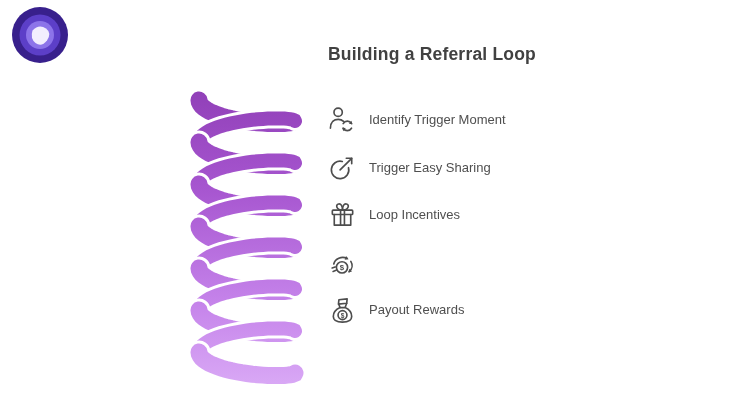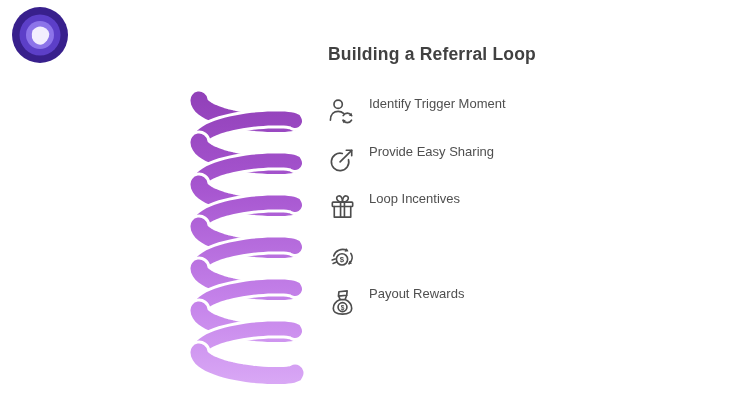--- a/index.html
+++ b/index.html
@@ -7,21 +7,21 @@
   .canvas{position:relative;width:740px;height:420px;background:var(--background,#fff);overflow:hidden;}
 
   .logo{position:absolute;left:12px;top:7px;width:56px;height:56px;}
 
   .title{position:absolute;left:328px;top:44px;font-size:17.5px;font-weight:bold;
          color:var(--title-color,#414141);letter-spacing:.2px;white-space:nowrap;}
 
   .spiral{position:absolute;left:185px;top:78px;width:135px;height:320px;}
 
   .steps{position:absolute;left:327px;top:96px;display:flex;flex-direction:column;}
-  .step{height:47.5px;display:flex;}
+  .step{height:47.5px;display:flex;align-items:center;}
   .step .icon{width:31px;height:31px;flex:0 0 31px;margin-right:11px;display:flex;
               align-items:center;justify-content:center;}
   .step .label{font-size:13px;color:var(--label-color,#4f4f4f);white-space:nowrap;}
 
   
   .ic{stroke:var(--icon-color,#4d4d4d);fill:none;stroke-width:1.7;
       stroke-linecap:round;stroke-linejoin:round;}
   .icf{fill:var(--icon-color,#4d4d4d);stroke:none;}
   .ictxt{fill:var(--icon-color,#4d4d4d);stroke:none;
          font-family:"Liberation Sans",sans-serif;font-weight:bold;}
@@ -97,21 +97,21 @@
     </div>
 
     <div class="step">
       <span class="icon">
         <svg viewBox="0 0 32 32" width="31" height="31">
           <path class="ic" d="M22.2,16.2 A9,9 0 1 1 15.8,9.8"></path>
           <path class="ic" d="M13.5,18.5 L25.5,6.5"></path>
           <path class="ic" d="M25.5,6.5 L19.9,6.5 M25.5,6.5 L25.5,12.1"></path>
         </svg>
       </span>
-      <span class="label">Provide Easy Sharing</span>
+      <span class="label">Trigger Easy Sharing</span>
     </div>
 
     <div class="step">
       <span class="icon">
         <svg viewBox="0 0 32 32" width="31" height="31">
           <rect class="ic" x="5.5" y="11.5" width="21" height="4.5" rx="0.8"></rect>
           <path class="ic" d="M7.5,16 V27 H24.5 V16"></path>
           <path class="ic" d="M14,11.5 V27 M18,11.5 V27"></path>
           <path class="ic" d="M16,11.5 C9.5,11.5 8.5,5.6 12,5.1 C14.6,4.7 16,7.5 16,11.5 Z"></path>
           <path class="ic" d="M16,11.5 C22.5,11.5 23.5,5.6 20,5.1 C17.4,4.7 16,7.5 16,11.5 Z"></path>

